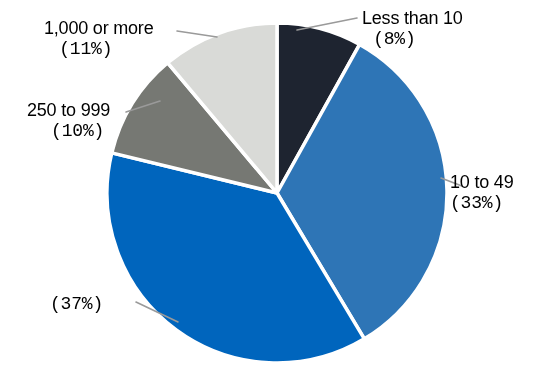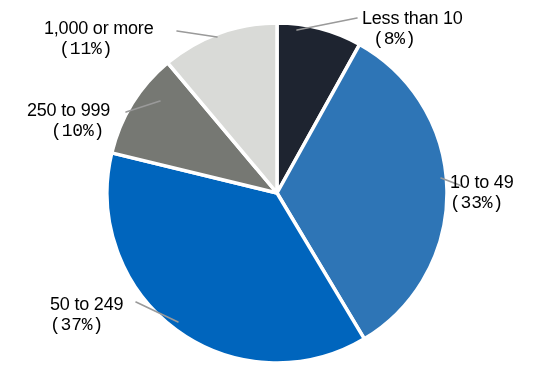--- a/index.html
+++ b/index.html
@@ -90,21 +90,20 @@
     <span class="lbl-name">Less than 10</span>
     <span class="lbl-pct">(8%)</span>
   </div>
 
   <div class="slice-label lbl-right" id="label-10-to-49">
     <span class="lbl-name">10 to 49</span>
     <span class="lbl-pct">(33%)</span>
   </div>
 
   <div class="slice-label lbl-left" id="label-50-to-249">
-    <span class="lbl-name">50 to 249</span>
     <span class="lbl-pct">(37%)</span>
   </div>
 
   <div class="slice-label lbl-left" id="label-250-to-999">
     <span class="lbl-name">250 to 999</span>
     <span class="lbl-pct">(10%)</span>
   </div>
 
   <div class="slice-label lbl-left" id="label-1000-or-more">
     <span class="lbl-name">1,000 or more</span>

